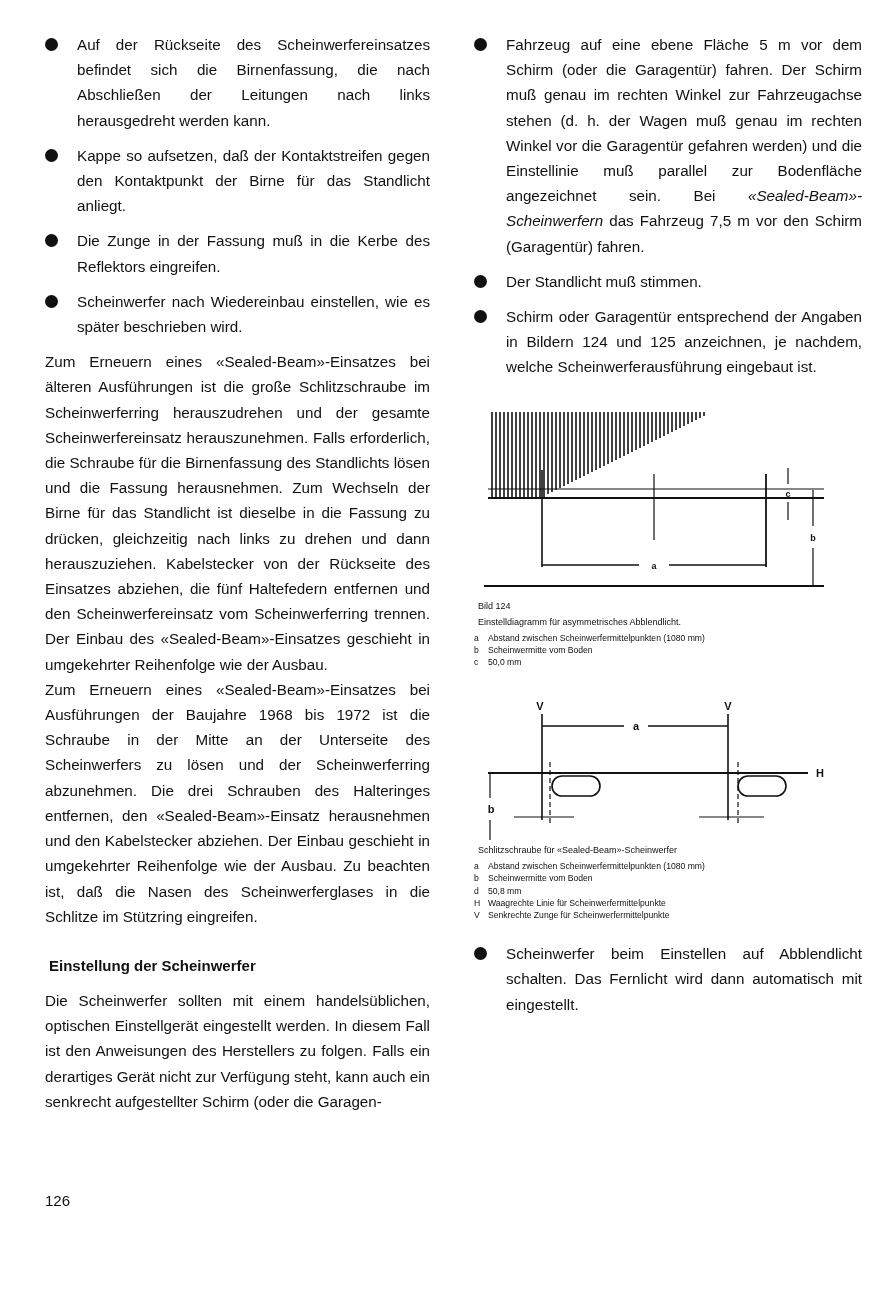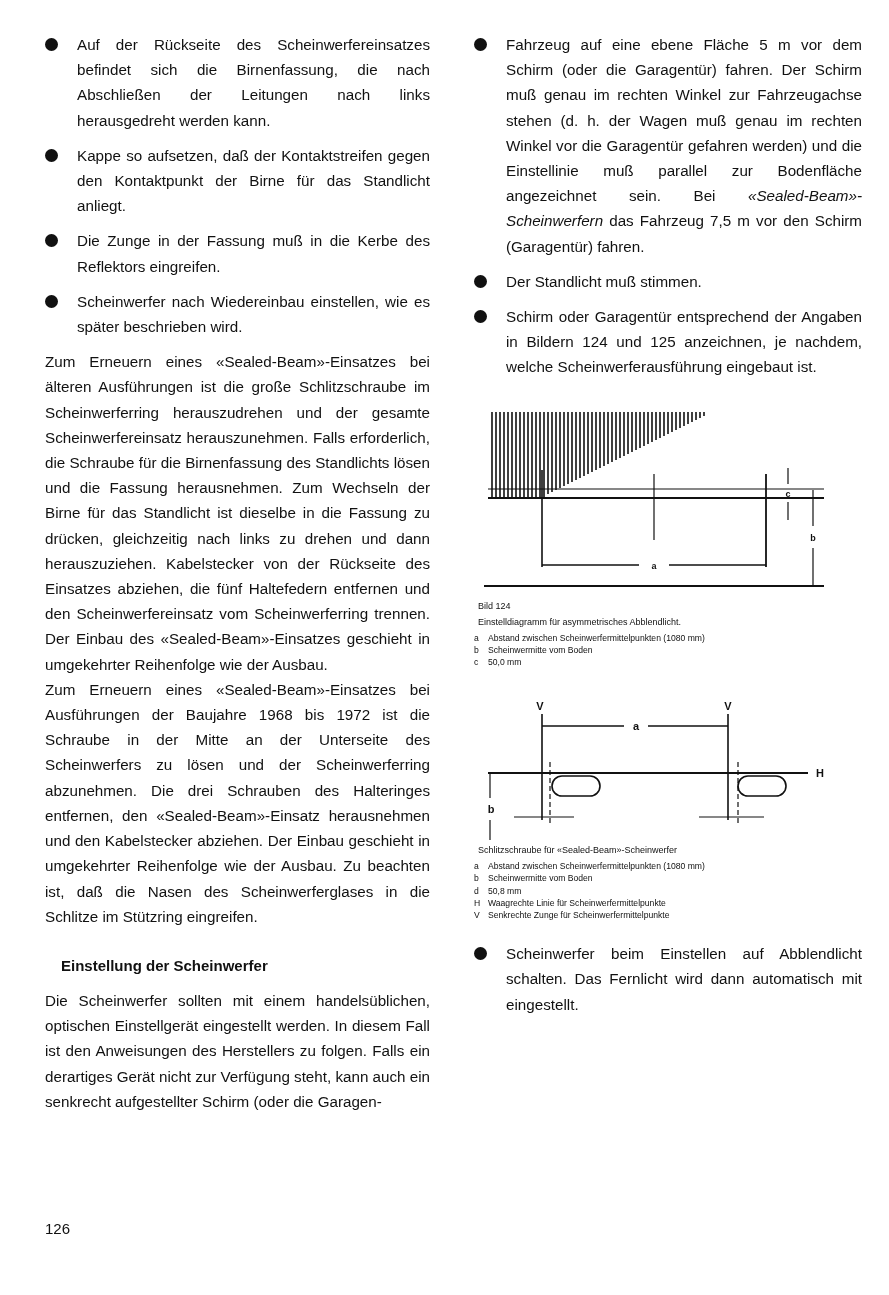--- a/index.html
+++ b/index.html
@@ -6,26 +6,26 @@
   body { width: 889px; height: 1295px; position: relative; overflow: hidden;
          font-family: "Liberation Sans", "DejaVu Sans", sans-serif; color: #111; }
   .col { position: absolute; top: 32px; }
   .col-left { left: 45px; width: 385px; }
   .col-right { left: 474px; width: 388px; }
   .text { font-size: 15.2px; line-height: 25.2px; text-align: justify; margin: 0; }
   .bullet { position: relative; padding-left: 32px; margin: 0 0 10px 0; }
   .bullet .dot { position: absolute; left: 0; top: 6px; width: 13px; height: 13px;
                  border-radius: 50%; background: #111; }
   .para { margin: 0 0 0 0; }
-  .heading { font-weight: bold; font-size: 15px; margin: 16px; }
+  .heading { font-weight: bold; font-size: 15px; margin: 4px; }
   .caption-title { font-size: 9px; font-weight: normal; line-height: 12px; margin: 4px; }
   .legend { font-size: 8.6px; line-height: 12.2px; margin: 2px 0 0 0; padding: 0; list-style: none; }
   .legend li { display: flex; }
   .legend .k { width: 14px; flex: none; }
-  .page-number { position: absolute; left: 45px; top: 1220px; font-size: 15px; }
+  .page-number { position: absolute; left: 45px; top: 1192px; font-size: 15px; }
   svg { display: block; }
 </style>
 </head>
 <body>
 
 <div class="col col-left">
   <div class="text bullet">
     <span class="dot"></span>
     <span>Auf der Rückseite des Scheinwerfereinsatzes befindet sich die Birnenfassung, die nach Abschließen der Leitungen nach links herausgedreht werden kann.</span>
   </div>

